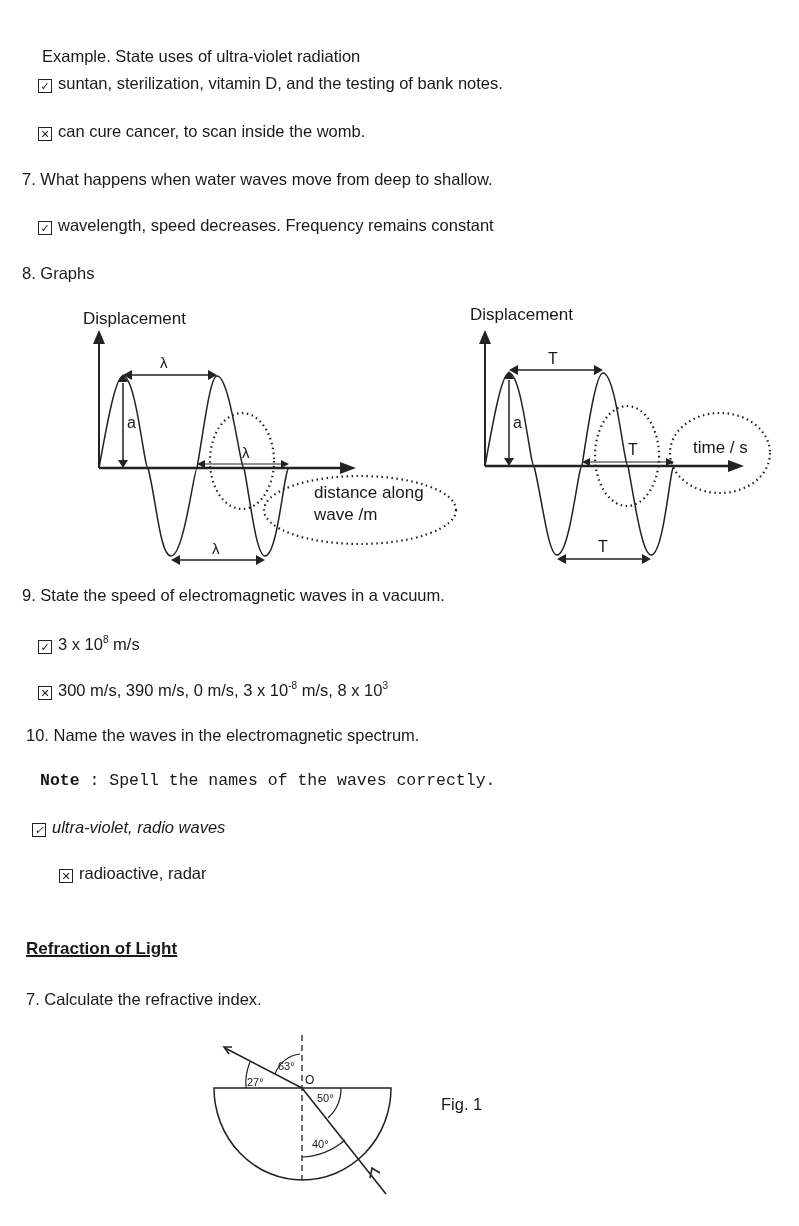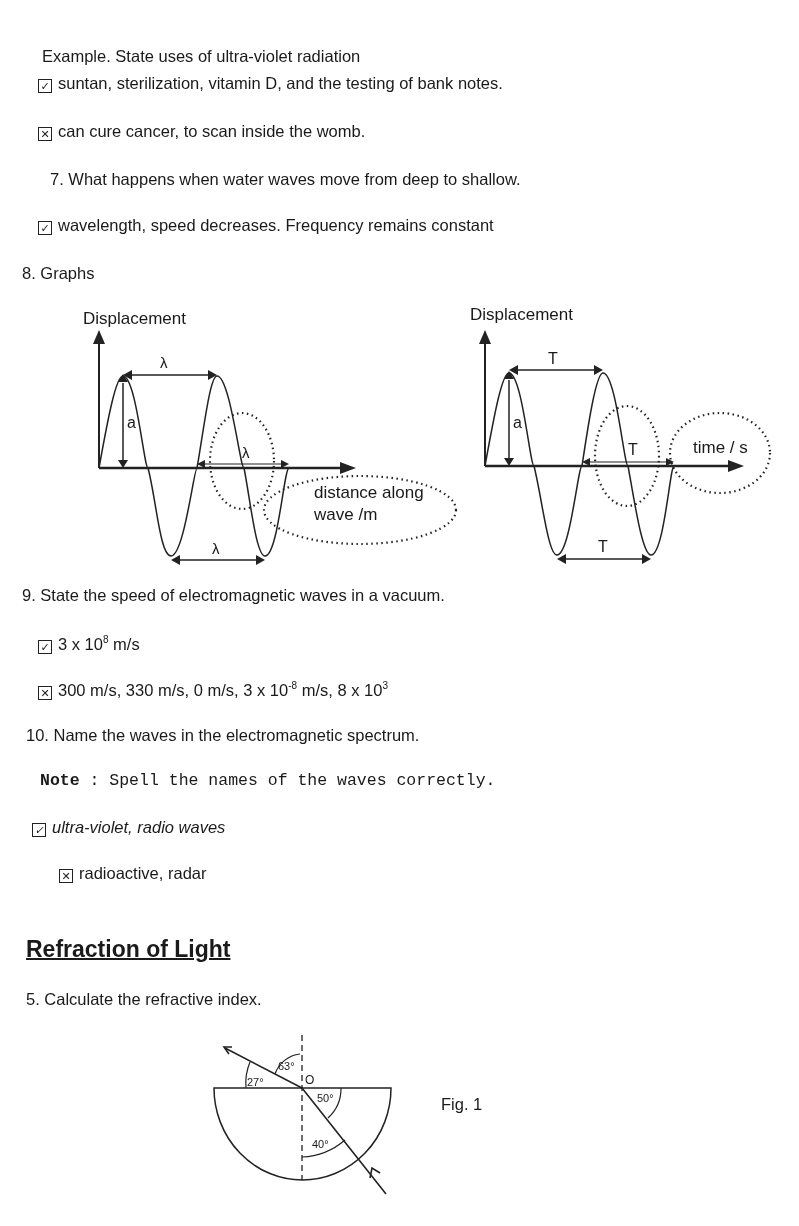--- a/index.html
+++ b/index.html
@@ -3,36 +3,36 @@
 <meta charset="utf-8">
 <style>
   html, body { margin:0; padding:0; background:#ffffff; }
   body { width:799px; height:1226px; position:relative; overflow:hidden;
          font-family:"Liberation Sans", sans-serif; color:#1a1a1a; }
   .t { position:absolute; font-size:16.5px; white-space:nowrap; line-height:20px; }
   .box { display:inline-block; width:12px; height:12px; border:1.3px solid #222; position:relative;
          vertical-align:-1px; margin-right:6px; font-size:11px; line-height:12px; text-align:center; }
   .u { }
   sup { font-size:10px; vertical-align:7px; line-height:0; }
-  .heading { font-size:23px; font-weight:bold; text-decoration:underline; text-decoration-thickness:2px; }
+  .heading { font-size:17px; font-weight:bold; text-decoration:underline; text-decoration-thickness:2px; }
   svg { position:absolute; }
   svg text { font-family:"Liberation Sans", sans-serif; fill:#1a1a1a; }
 </style>
 </head>
 <body>
 
 <div class="t" style="left:42px;top:26px;margin-top:20px;">Example. State uses of ultra-violet radiation</div>
 <div class="t" style="left:38px;top:73px;">
   <span class="box">✓</span><span>suntan, sterilization, vitamin D, and the testing of bank notes.</span>
 </div>
 <div class="t" style="left:38px;top:121px;">
   <span class="box">✕</span><span>can cure cancer, to scan inside the womb.</span>
 </div>
 
-<div class="t" style="left:22px;top:169px;margin-left:28px;">7. What happens when water waves move from deep to shallow.</div>
+<div class="t" style="left:22px;top:169px;">7. What happens when water waves move from deep to shallow.</div>
 <div class="t" style="left:38px;top:215px;">
   <span class="box">✓</span><span>wavelength, speed decreases. Frequency remains constant</span>
 </div>
 
 <div class="t" style="left:22px;top:263px;">
   <span>8. </span><span class="u">Graphs</span>
 </div>
 
 <svg style="left:60px;top:298px;" width="400" height="275" viewBox="0 0 400 275">
   <text x="23" y="26" font-size="17">Displacement</text>
@@ -97,36 +97,36 @@
   <ellipse cx="167" cy="158" rx="32" ry="50" fill="none" stroke="#222" stroke-width="2.2" stroke-dasharray="1.5 3.5"></ellipse>
   <ellipse cx="260" cy="155" rx="50" ry="40" fill="none" stroke="#222" stroke-width="2.2" stroke-dasharray="1.5 3.5"></ellipse>
   <text x="233" y="155" font-size="17">time / s</text>
 </svg>
 
 <div class="t" style="left:22px;top:585px;">9. State the speed of electromagnetic waves in a vacuum.</div>
 <div class="t" style="left:38px;top:634px;">
   <span class="box">✓</span><span>3 x 10</span><sup>8</sup><span> m/s</span>
 </div>
 <div class="t" style="left:38px;top:680px;">
-  <span class="box">✕</span><span>300 m/s, 330 m/s, 0 m/s, 3 x 10</span><sup>-8</sup><span> m/s, 8 x 10</span><sup>3</sup>
+  <span class="box">✕</span><span>300 m/s, 390 m/s, 0 m/s, 3 x 10</span><sup>-8</sup><span> m/s, 8 x 10</span><sup>3</sup>
 </div>
 
 <div class="t" style="left:26px;top:725px;">10. Name the waves in the electromagnetic spectrum.</div>
 <div class="t" style="left:40px;top:771px;font-family:Liberation Mono, monospace;">
   <b>Note</b><span> : Spell the names of the waves correctly.</span>
 </div>
 <div class="t" style="left:32px;top:817px;font-style:italic;">
   <span class="box">✓</span><span>ultra-violet, radio waves</span>
 </div>
 <div class="t" style="left:40px;top:863px;padding-left:19px;">
   <span class="box">✕</span><span>radioactive, radar</span>
 </div>
 
 <div class="t heading" style="left:26px;top:935px;line-height:28px;">Refraction of Light</div>
-<div class="t" style="left:26px;top:989px;">5. Calculate the refractive index.</div>
+<div class="t" style="left:26px;top:989px;">7. Calculate the refractive index.</div>
 
 <svg style="left:200px;top:1030px;" width="320" height="196" viewBox="0 0 320 196">
 
   <path d="M14,58 L191,58 A88.5,92 0 0 1 14,58 Z" fill="none" stroke="#222" stroke-width="1.5"></path>
 
   <line x1="102" y1="5" x2="102" y2="150" stroke="#222" stroke-width="1.3" stroke-dasharray="6 4"></line>
 
   <line x1="102" y1="58" x2="186" y2="164" stroke="#222" stroke-width="1.6"></line>
   <polyline points="170,148 172,138 180,143" fill="none" stroke="#222" stroke-width="1.6"></polyline>
 

